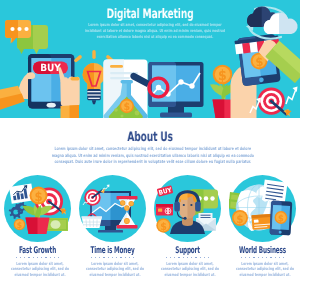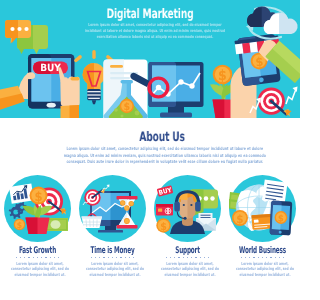--- a/index.html
+++ b/index.html
@@ -8,21 +8,21 @@
        -webkit-font-smoothing:antialiased;text-rendering:geometricPrecision;}
   .page{position:relative;width:300px;height:300px;}
   .hero{position:absolute;left:0;top:0;width:300px;height:118px;overflow:hidden;background:#2ac7db;}
   .hero svg.heroart{position:absolute;left:0;top:0;display:block;}
   .hero-title{will-change:transform;position:absolute;left:0;top:8px;width:300px;text-align:center;color:#ffffff;
        font-weight:bold;font-size:13.2px;line-height:13.2px;letter-spacing:-0.2px;
        transform:scaleX(0.77);transform-origin:150px 0;}
   .hero-copy{position:absolute;left:81px;top:21.5px;width:185px;color:#a5e3f0;font-size:4.1px;
        line-height:6.2px;text-align:center;font-weight:bold;
        transform:scaleX(0.8);transform-origin:0 0;}
-  .about{position:absolute;left:12px;top:118px;width:300px;}
+  .about{position:absolute;left:0;top:118px;width:300px;}
   .about-title{will-change:transform;text-align:center;color:#2e4a8b;font-weight:bold;font-size:13.2px;
        line-height:13.2px;margin:0;padding-top:13px;letter-spacing:-0.2px;
        transform:scaleX(0.77);transform-origin:150px 0;}
   .about-copy{margin:3px 0 0 24px;width:262px;text-align:center;color:#8fb0db;font-size:4.4px;
        line-height:6.3px;font-weight:bold;transform:scaleX(0.8) translateX(30px);transform-origin:0 0;}
   .cards{position:absolute;left:0;top:175px;width:300px;display:flex;}
   .card{width:75px;text-align:center;}
   .circ{width:67px;height:67px;margin:0 auto;display:block;}
   .circ svg{display:block;}
   .card h3{margin:4px 0 0;font-size:9.2px;line-height:9.2px;color:#2e4a8b;font-weight:bold;letter-spacing:-0.25px;

